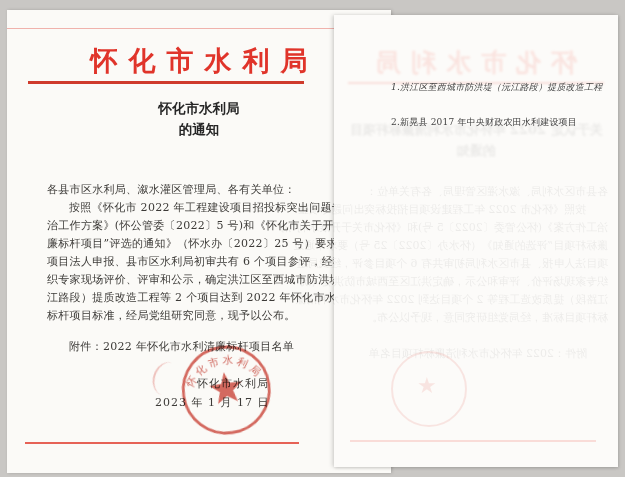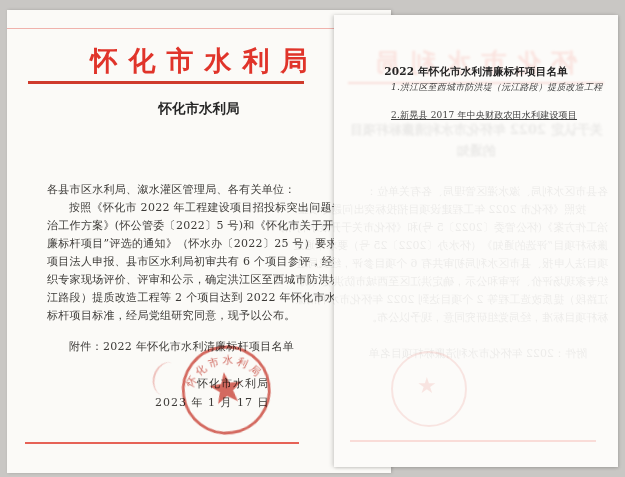--- a/index.html
+++ b/index.html
@@ -79,21 +79,21 @@
   .list-title{
     position:absolute;top:50px;left:0;width:100%;
     text-align:center;font-size:10.5px;font-weight:700;color:#242424;
     letter-spacing:.2px;white-space:nowrap;
   }
   .list-item{
     position:absolute;left:57px;
     font-size:9px;color:#424242;letter-spacing:.2px;white-space:nowrap;
   }
   .list-item.i1{top:66px;font-style:italic;}
-  .list-item.i2{top:94px;text-decoration:underline;}
+  .list-item.i2{top:101px;}
   .bleed-doc-title{
     position:absolute;top:104px;left:0;width:100%;
     text-align:center;font-weight:700;font-size:13px;line-height:21px;
     color:#6a6a6a;opacity:.12;filter:blur(1px);transform:scaleX(-1);white-space:nowrap;
   }
   .bleed-body{
     position:absolute;top:168px;left:12px;width:262px;
     font-size:11px;line-height:18px;color:#555;
     opacity:.09;filter:blur(.5px);transform:scaleX(-1);white-space:nowrap;
   }
@@ -117,20 +117,21 @@
   <div class="page page-left">
 
     <div class="top-bleed-line"></div>
 
     <div class="letterhead">怀化市水利局</div>
 
     <div class="letterhead-rule"></div>
 
     <div class="doc-title">
       <div>怀化市水利局</div>
+      <div>的通知</div>
     </div>
 
     <div class="doc-body">
       <div>各县市区水利局、溆水灌区管理局、各有关单位：</div>
       <div class="indent">按照《怀化市 2022 年工程建设项目招投标突出问题专项整</div>
       <div>治工作方案》(怀公管委〔2022〕5 号)和《怀化市关于开展水利“清</div>
       <div>廉标杆项目”评选的通知》（怀水办〔2022〕25 号）要求，通过</div>
       <div>项目法人申报、县市区水利局初审共有 6 个项目参评，经我局组</div>
       <div>织专家现场评价、评审和公示，确定洪江区至西城市防洪堤（沅</div>
       <div>江路段）提质改造工程等 2 个项目达到 2022 年怀化市水利清廉</div>
@@ -156,21 +157,20 @@
     </svg>
 
     <div class="footer-rule"></div>
   </div>
 
   <div class="page page-right">
 
     <div class="bleed-letterhead">怀化市水利局</div>
     <div class="bleed-rule"></div>
 
-    <div class="list-title">2022 年怀化市水利清廉标杆项目名单</div>
 
     <div class="list-item i1">1.洪江区至西城市防洪堤（沅江路段）提质改造工程</div>
     <div class="list-item i2">2.新晃县 2017 年中央财政农田水利建设项目</div>
 
     <div class="bleed-doc-title">
       <div>关于认定 2022 年怀化市水利清廉标杆项目</div>
       <div>的通知</div>
     </div>
 
     <div class="bleed-body">

